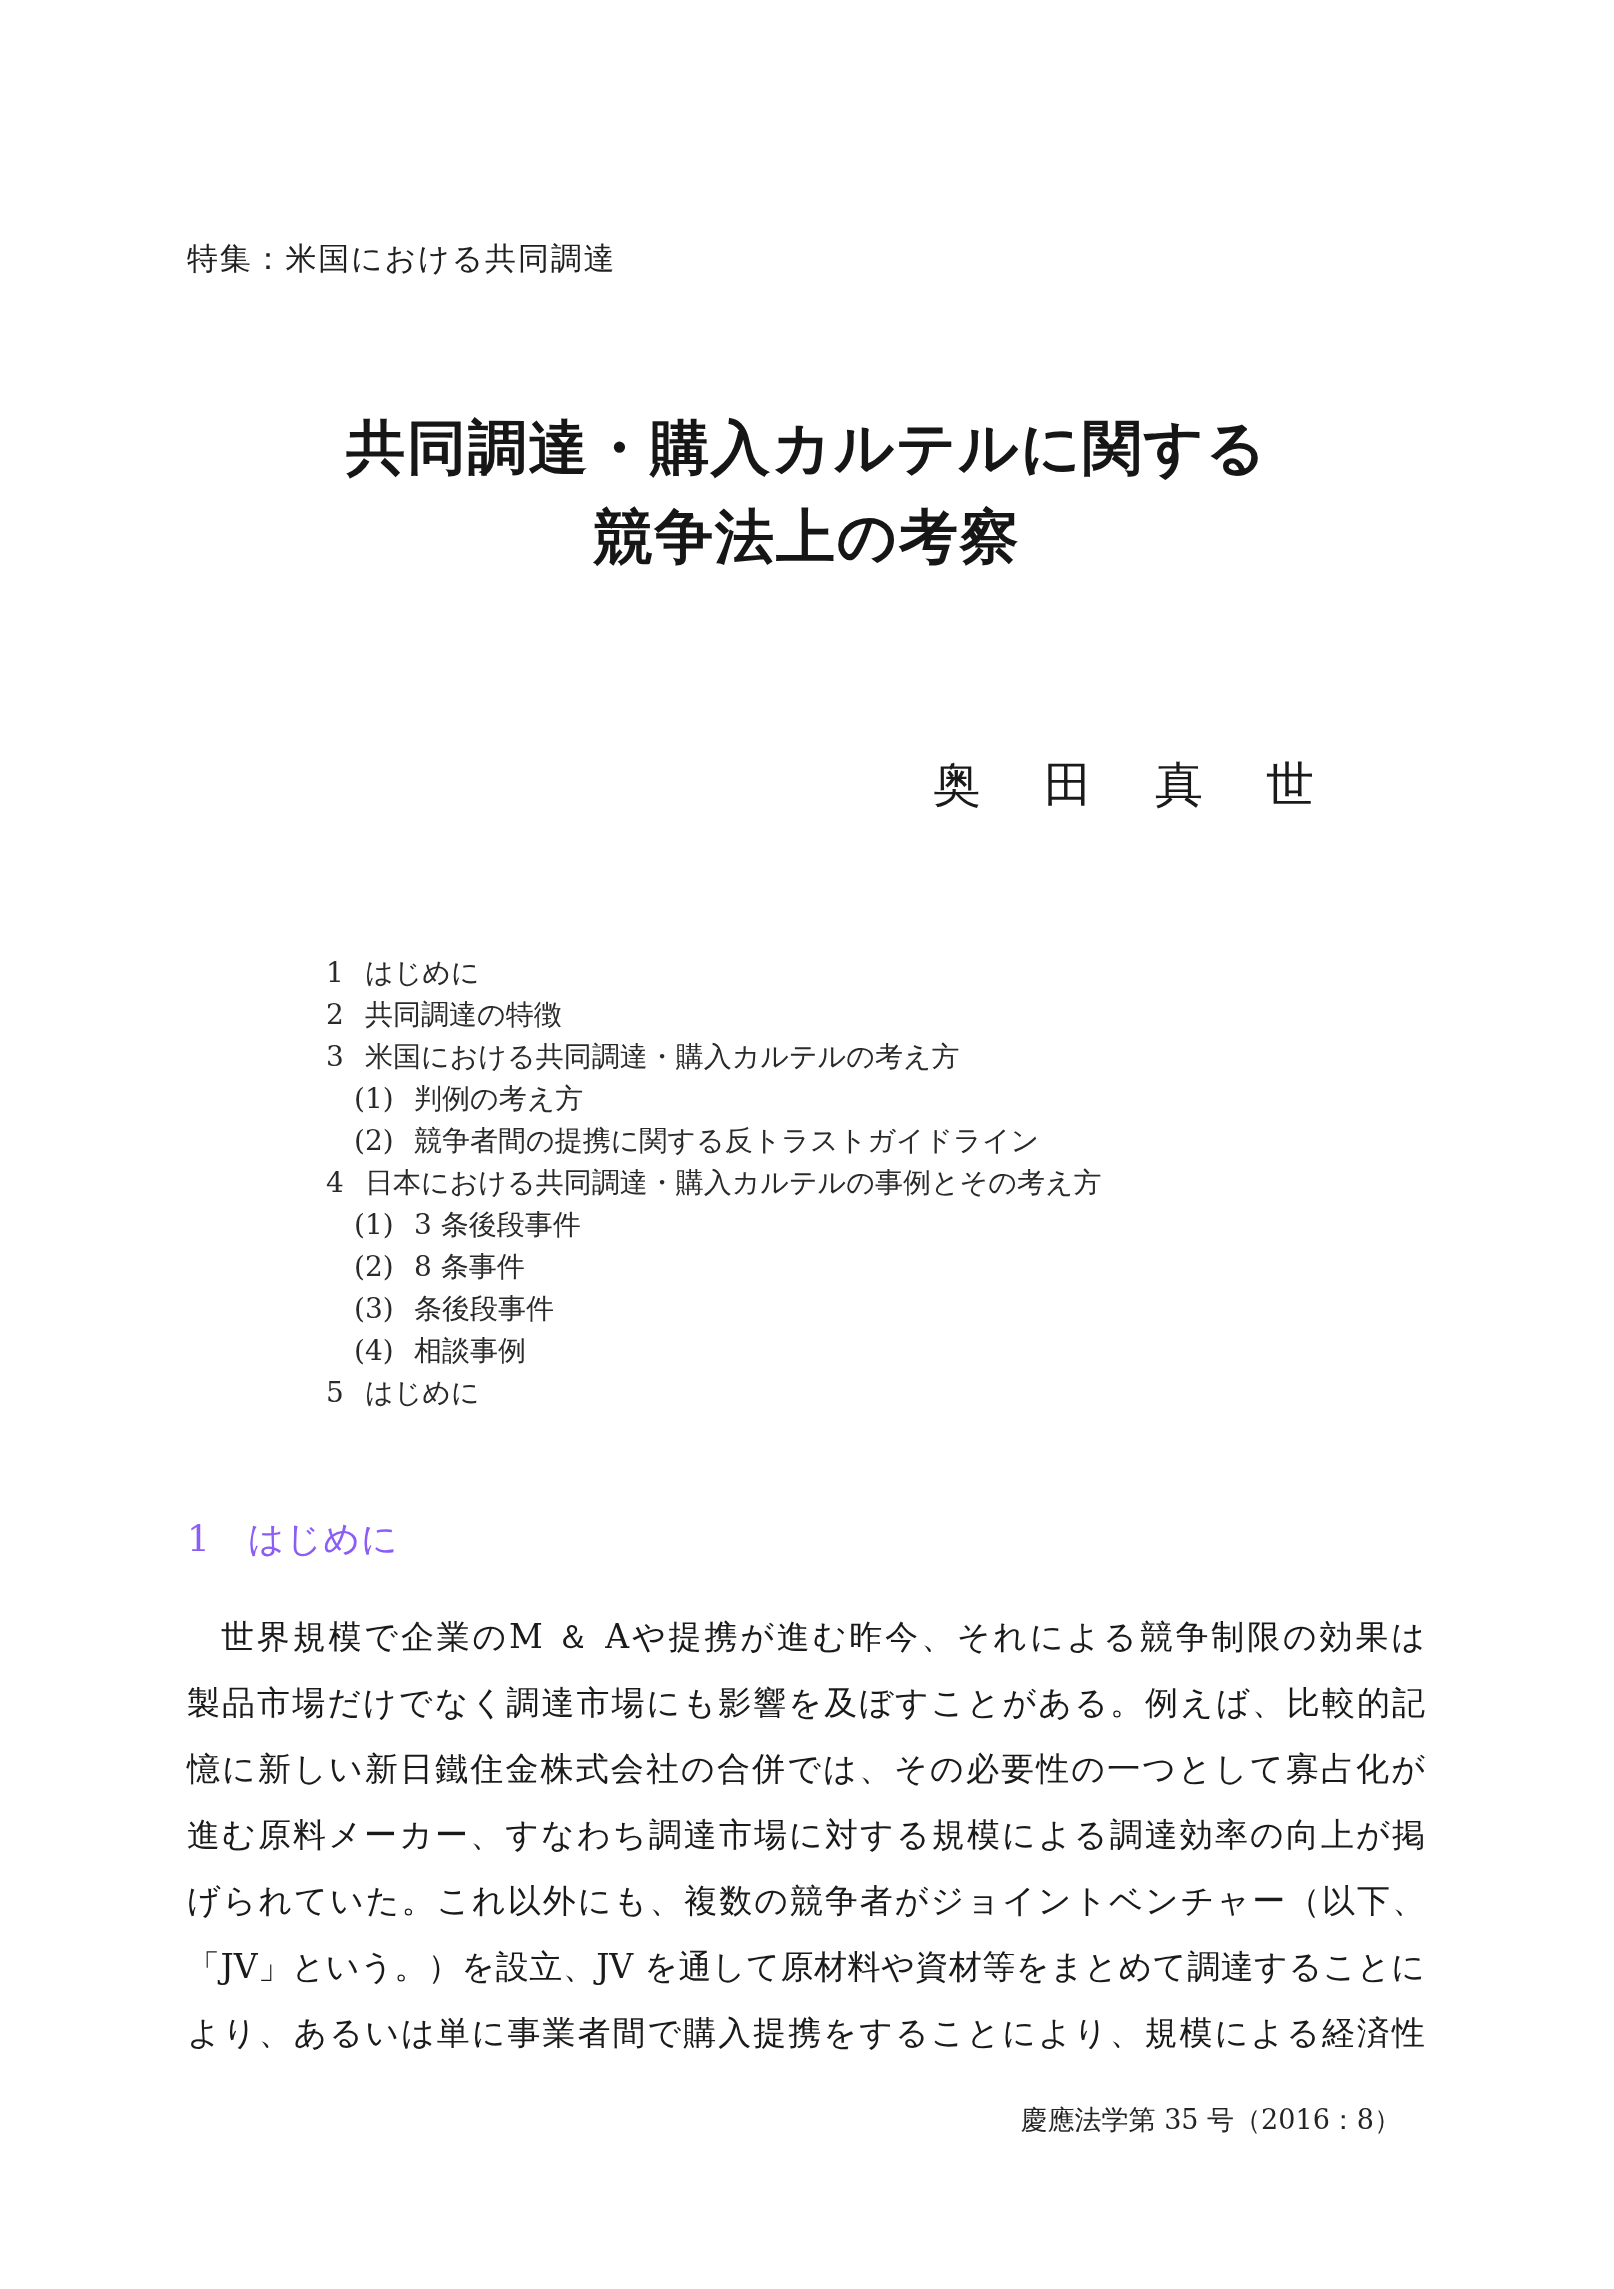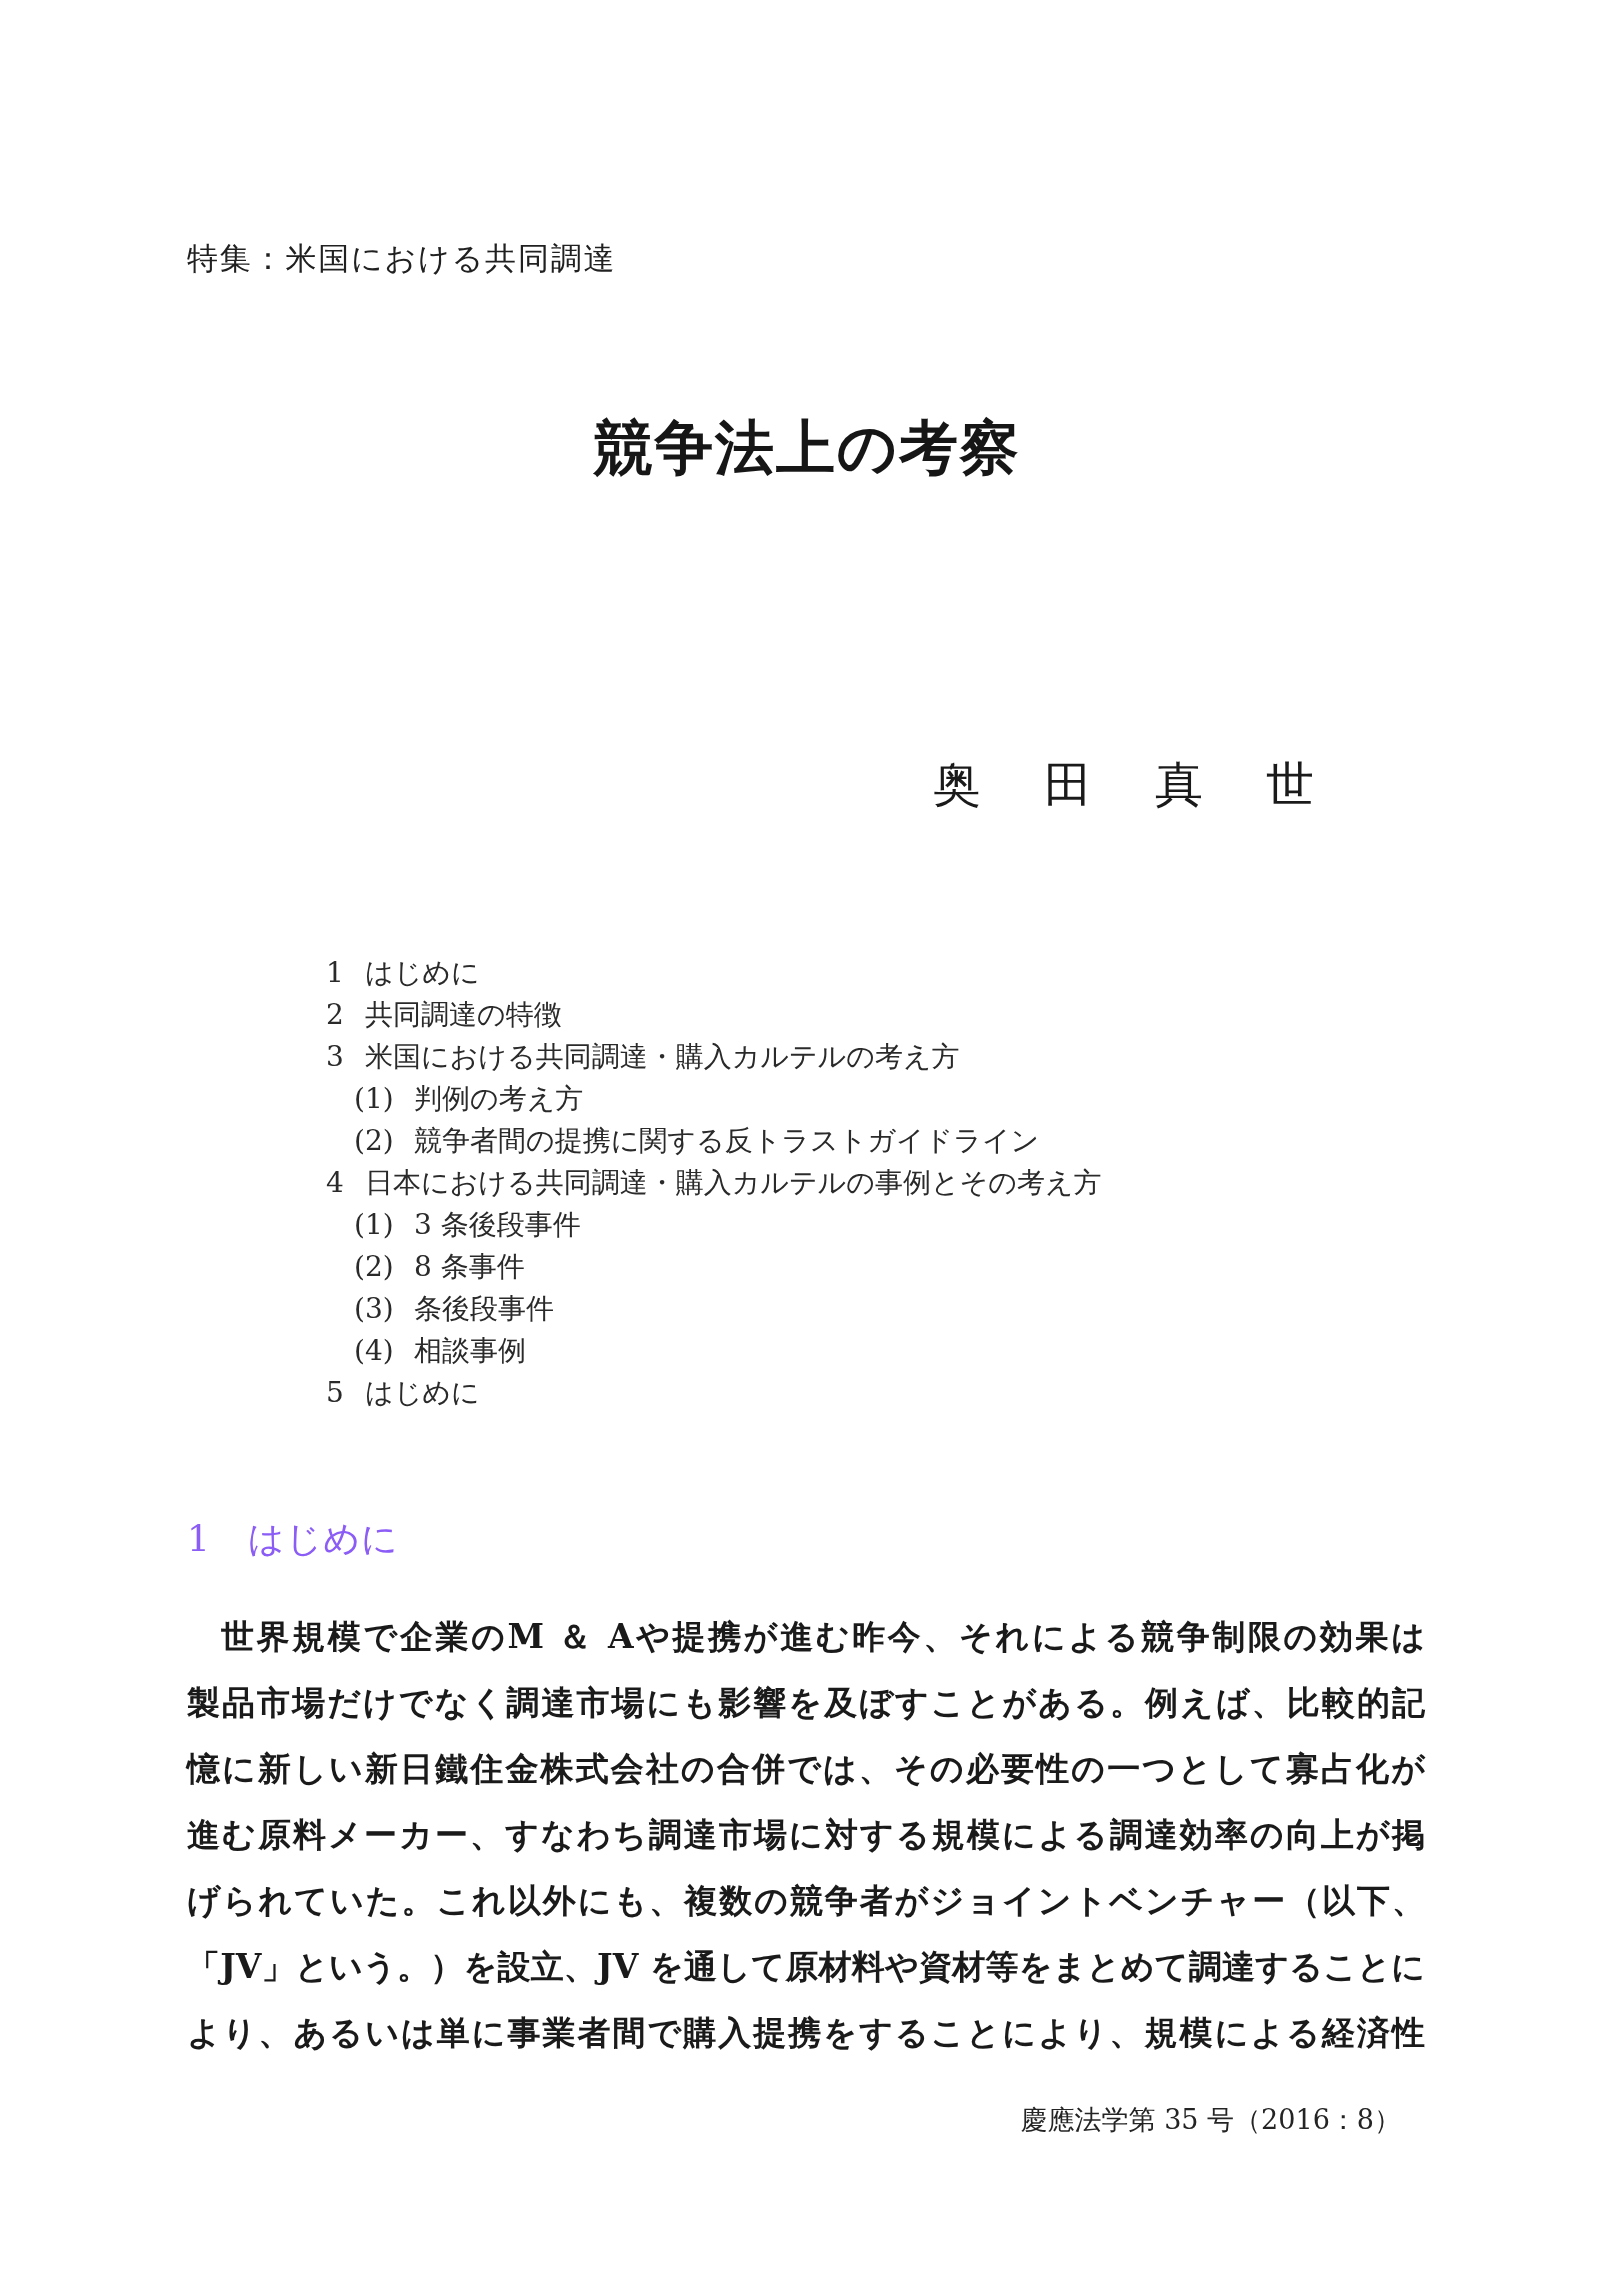--- a/index.html
+++ b/index.html
@@ -37,21 +37,21 @@
   .toc-row .marker{flex:0 0 auto;width:39px;}
   .toc-row.sub{margin-left:28px;}
   .toc-row.sub .marker{width:60px;}
   .section-heading{
     position:absolute;left:187px;top:1518px;
     font-size:36px;line-height:42px;letter-spacing:0.9px;
     color:#8b5cf6;
   }
   .body-paragraph{
     position:absolute;left:187px;top:1604px;width:1238px;
-    font-size:33px;color:#1a1a1a;font-weight:bold;
+    font-size:33px;color:#1a1a1a;
   }
   .body-line{
     line-height:66px;
     text-align:justify;
     text-align-last:justify;
     text-justify:inter-character;
   }
   .body-line.indent{padding-left:34px;}
   .journal-footer{
     position:absolute;right:213px;top:2104px;
@@ -60,20 +60,21 @@
   }
 </style>
 </head>
 <body>
 
 <div class="page">
 
   <div class="series-label">特集：米国における共同調達</div>
 
   <div class="article-title">
+    <div>共同調達・購入カルテルに関する</div>
     <div>競争法上の考察</div>
   </div>
 
   <div class="author">
     <span>奥</span>
     <span>田</span>
     <span>真</span>
     <span>世</span>
   </div>
 

